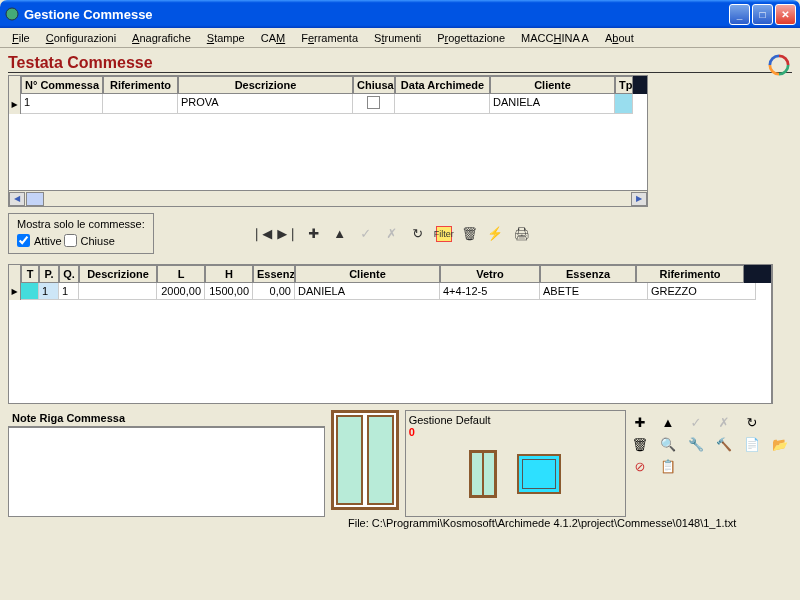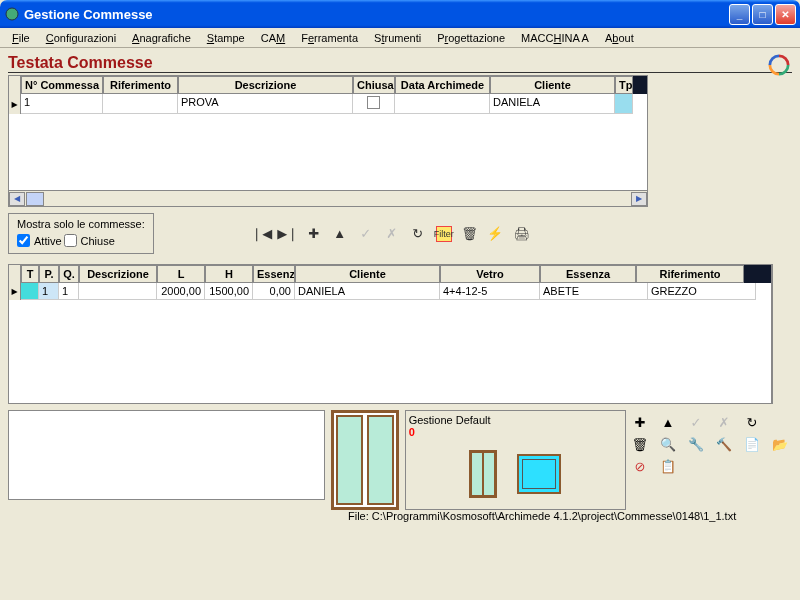--- a/index.html
+++ b/index.html
@@ -217,20 +217,21 @@
           <div class="grid-cell" style="width:108px">ABETE</div>
           <div class="grid-cell" style="width:108px">GREZZO</div>
         </div>
       </div>
     </div>
     <div class="scroll-v"></div>
   </div>
 
   <div class="bottom">
     <div class="note-riga">
+      <div class="hdr">Note   Riga Commessa</div>
       <div class="body"></div>
     </div>
 
     <div class="door-preview">
       <div class="pane"></div>
       <div class="pane"></div>
     </div>
 
     <div class="gestione">
       <div class="title">Gestione Default</div>

